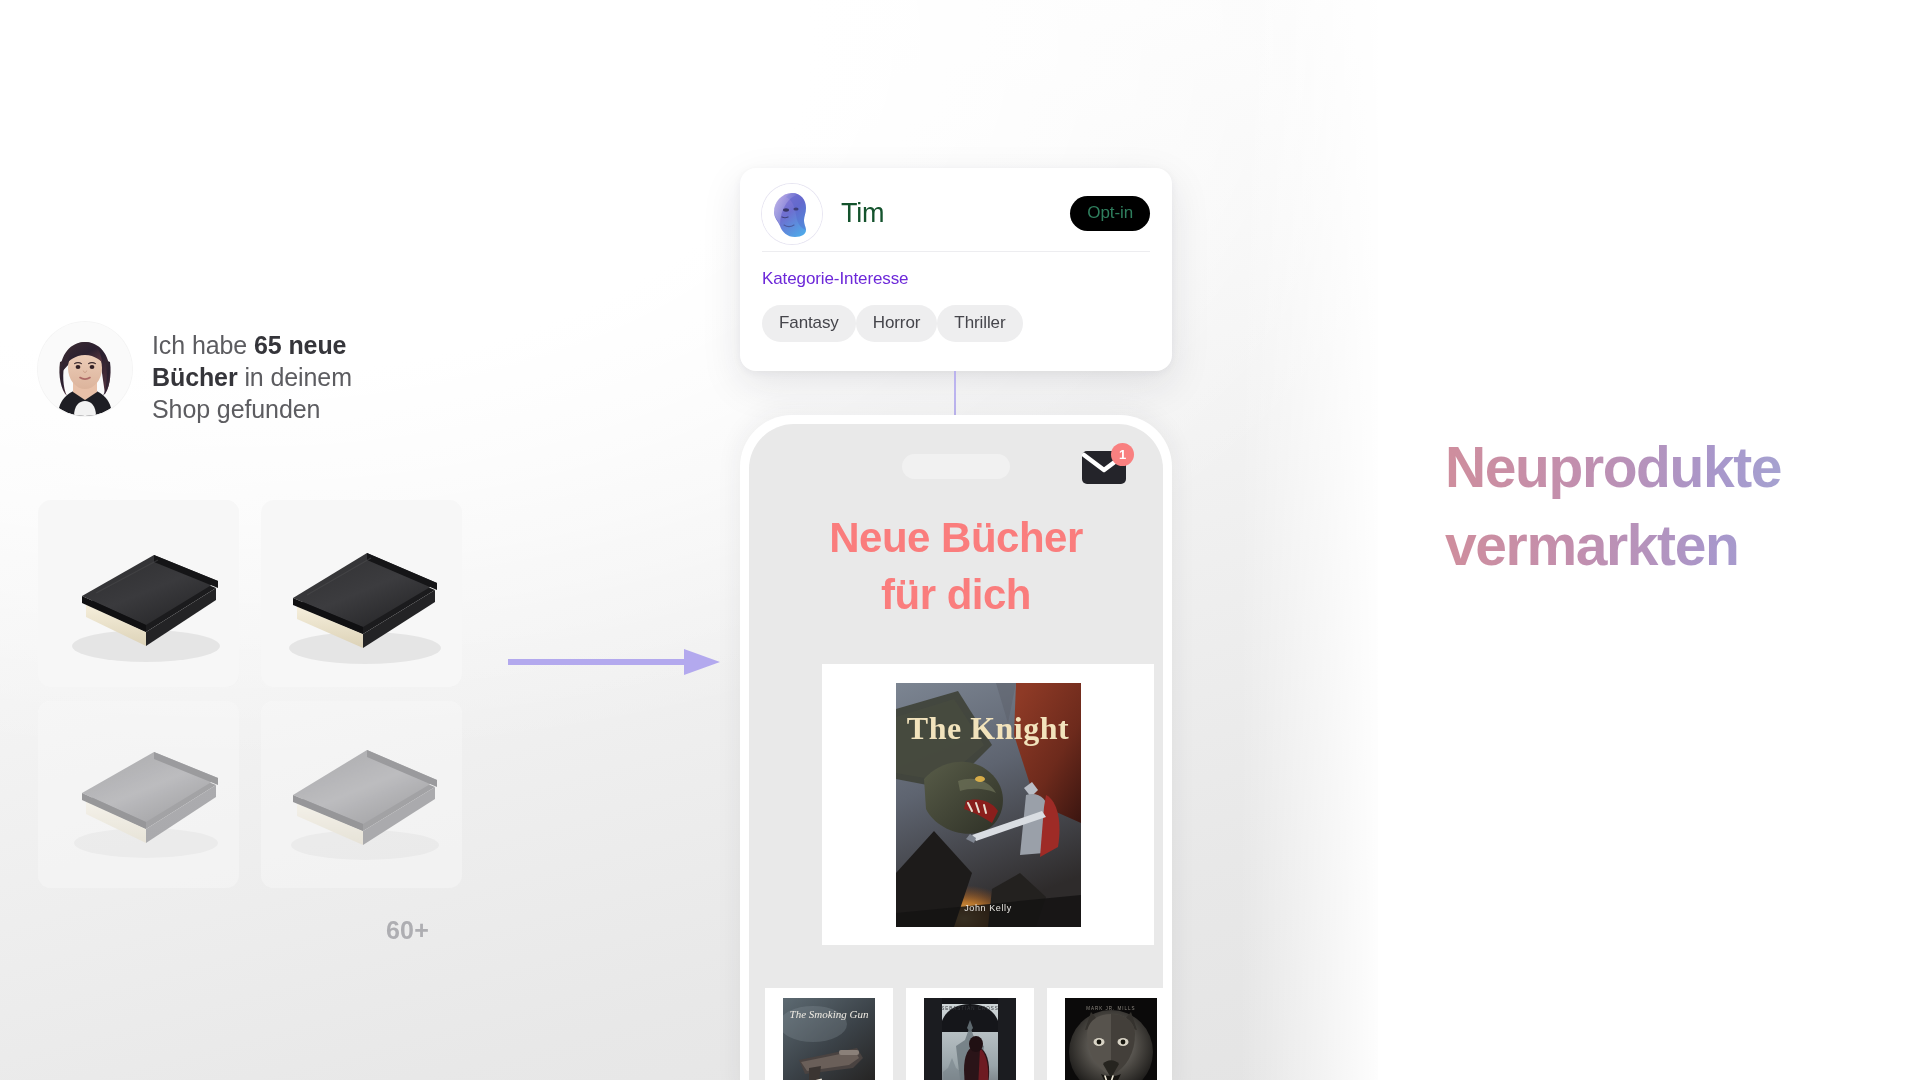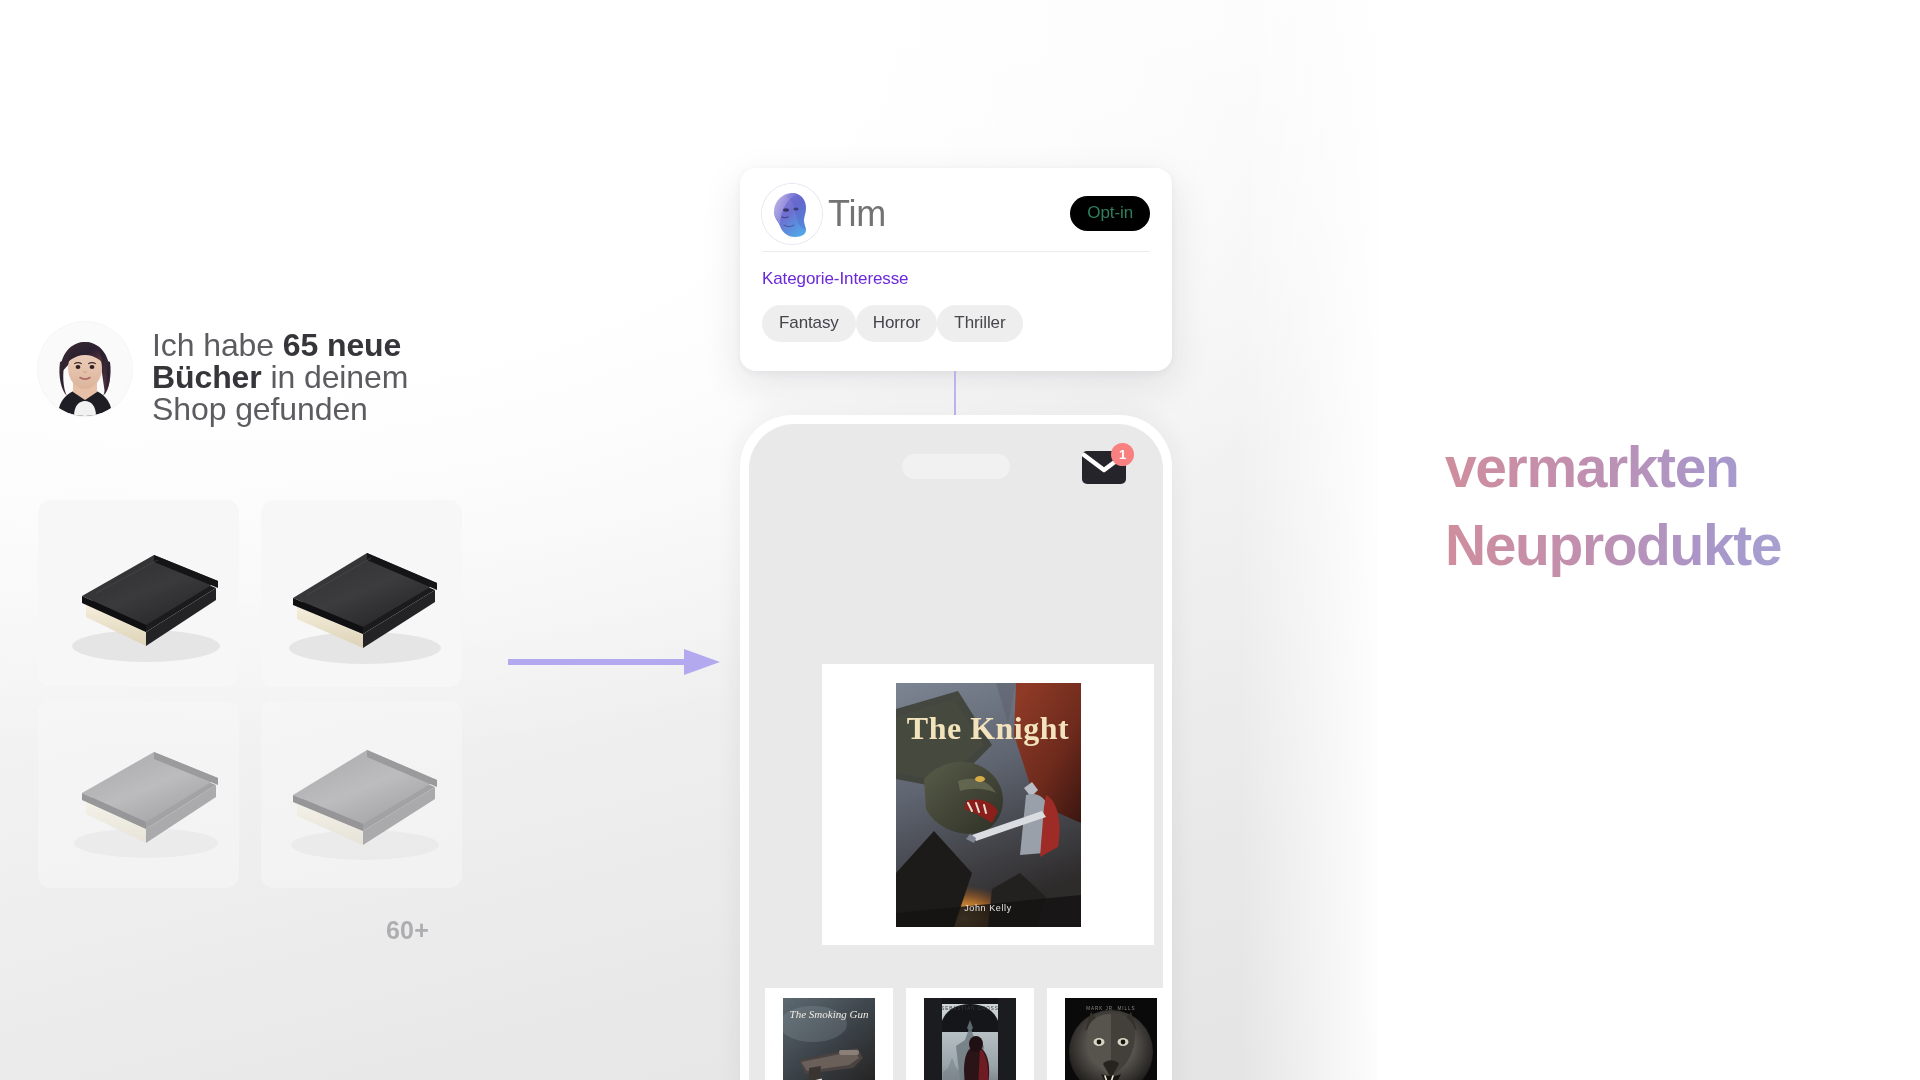--- a/index.html
+++ b/index.html
@@ -55,21 +55,21 @@
     height: 94px;
     border-radius: 50%;
     overflow: hidden;
     background: #fbfbfb;
     box-shadow: 0 0 0 1px rgba(0,0,0,0.045);
     flex: 0 0 auto;
   }
   .sender-avatar svg { display: block; width: 100%; height: 100%; }
 
   .sender-text {
-    font-size: 32px;
+    font-size: 25px;
     line-height: 32px;
     color: #5c5c60;
     letter-spacing: -0.1px;
     padding-top: 7px;
   }
   .sender-text b { color: #35353a; font-weight: 700; }
 
   
   .book-grid {
     position: absolute;
@@ -130,23 +130,23 @@
   .card-avatar {
     width: 60px; height: 60px;
     border-radius: 50%;
     overflow: hidden;
     background: #ffffff;
     box-shadow: 0 0 0 1px #e8e6f2;
     flex: 0 0 auto;
   }
   .card-avatar svg { display:block; width:100%; height:100%; }
   .card-name {
-    margin-left: 6px;
-    font-size: 36px;
-    color: #737373;
+    margin-left: 19px;
+    font-size: 27px;
+    color: #14532d;
     letter-spacing: -0.2px;
     flex: 1 1 auto;
   }
   .optin-badge {
     font-size: 17px;
     color: #2f7f5e;
     background: #000000;
     border-radius: 999px;
     padding: 7px 17px 8px 17px;
     letter-spacing: -0.1px;
@@ -495,20 +495,24 @@
       <div class="notch"></div>
 
       <div class="mail-wrap">
         <svg width="48" height="38" viewBox="0 0 48 38" xmlns="http://www.w3.org/2000/svg">
           <rect x="1" y="3" width="44" height="33" rx="5" fill="#24242a"></rect>
           <path d="M3 7 L23 22 L43 7" stroke="#ffffff" stroke-width="4.5" fill="none" stroke-linejoin="round" stroke-linecap="round"></path>
         </svg>
         <div class="mail-badge">1</div>
       </div>
 
+      <div class="phone-title">
+        <div>Neue Bücher</div>
+        <div>für dich</div>
+      </div>
 
       <div class="hero-card">
         <svg class="hero-cover" viewBox="0 0 185 244" xmlns="http://www.w3.org/2000/svg">
           <defs>
             <linearGradient id="skyK" x1="0" y1="0" x2="0.3" y2="1">
               <stop offset="0" stop-color="#7c8592"></stop>
                 <stop offset="0.45" stop-color="#5e6470"></stop>
                 <stop offset="1" stop-color="#2e2b2b"></stop>
             </linearGradient>
             <linearGradient id="wingK" x1="0.2" y1="0" x2="1" y2="1">
@@ -633,17 +637,17 @@
             <text x="46" y="118" font-family="'Liberation Serif',serif" font-size="17" font-weight="700" fill="#efece4" text-anchor="middle" letter-spacing="1.5">EATER</text>
             <text x="46" y="12" font-family="'Liberation Sans',sans-serif" font-size="4.5" fill="#8d8880" text-anchor="middle" letter-spacing="1">MARK JR. MILLS</text>
           </svg>
         </div>
 
       </div>
     </div>
   </div>
 
   <div class="headline">
+    <div>Neuprodukte</div>
     <div>vermarkten</div>
-    <div>Neuprodukte</div>
   </div>
 
 </div>
 
 </body></html>

